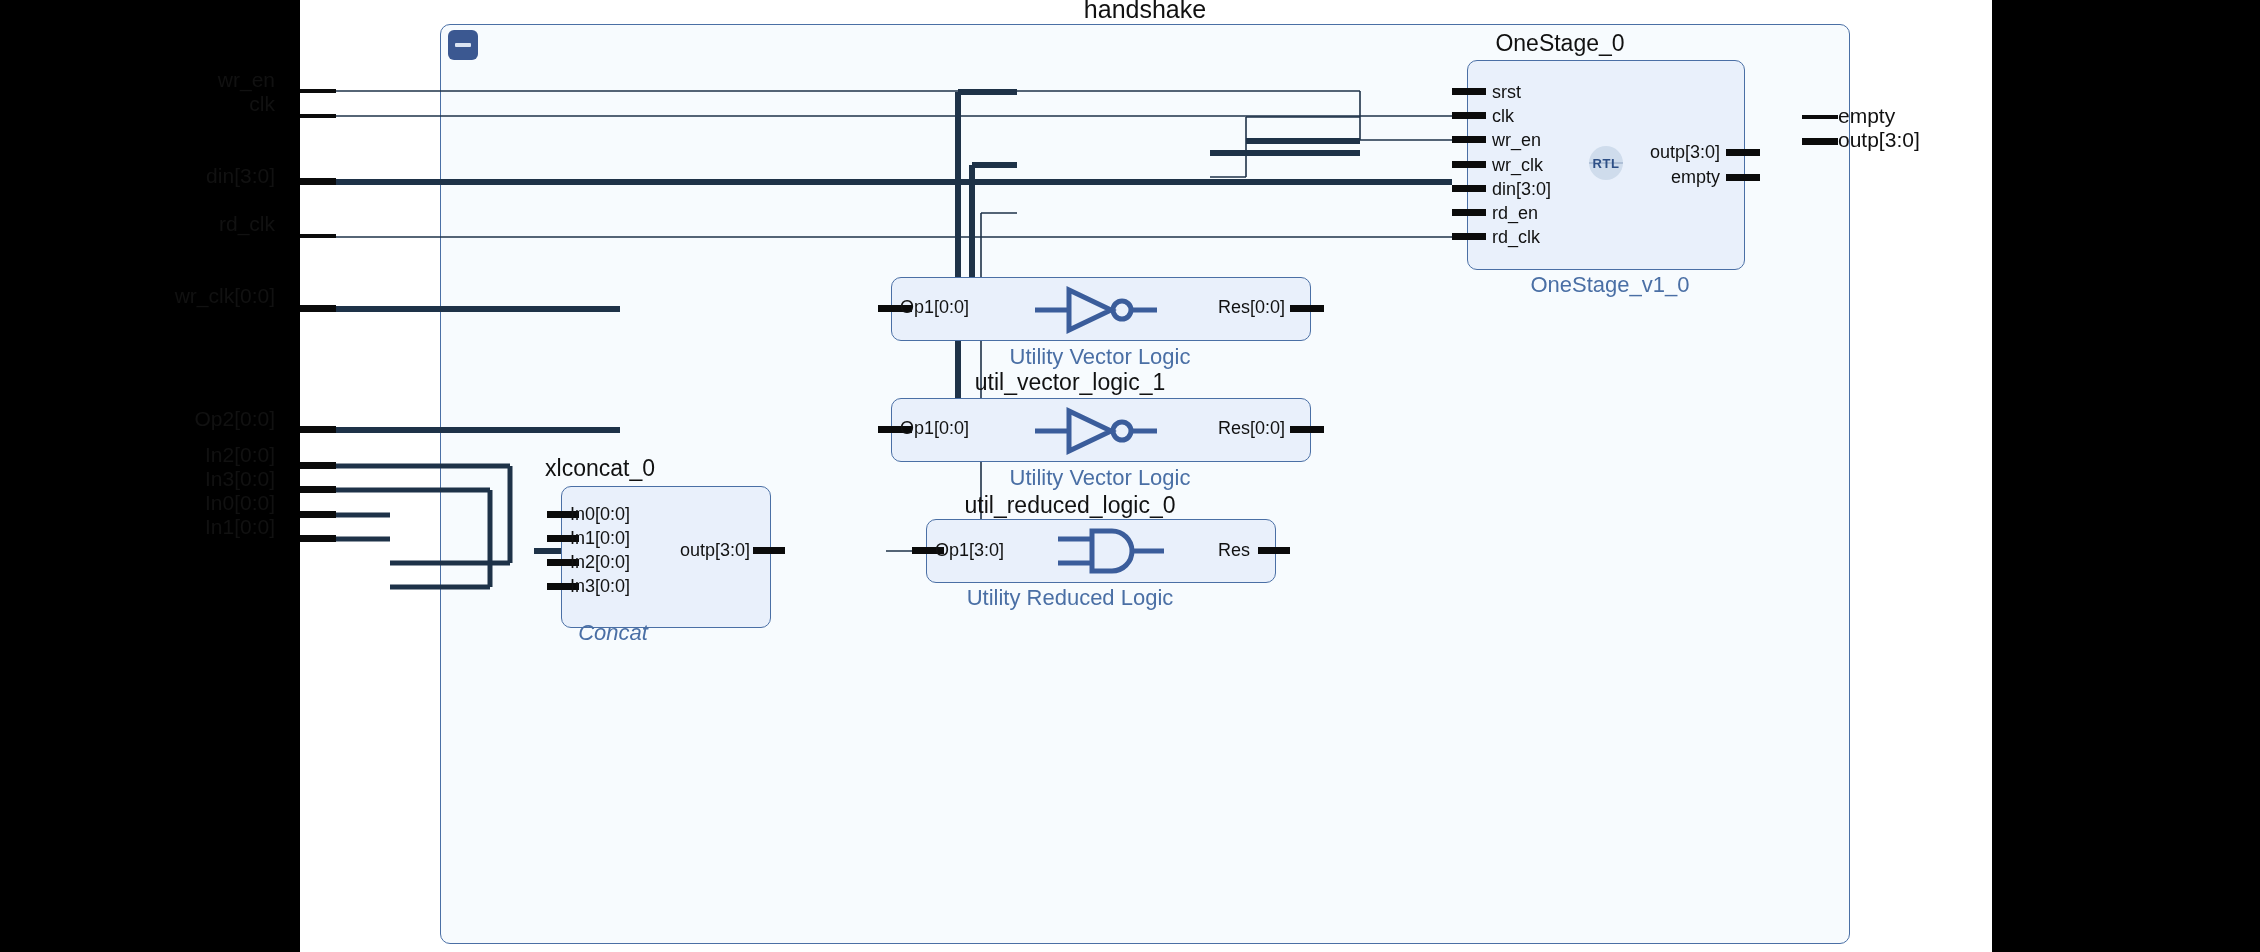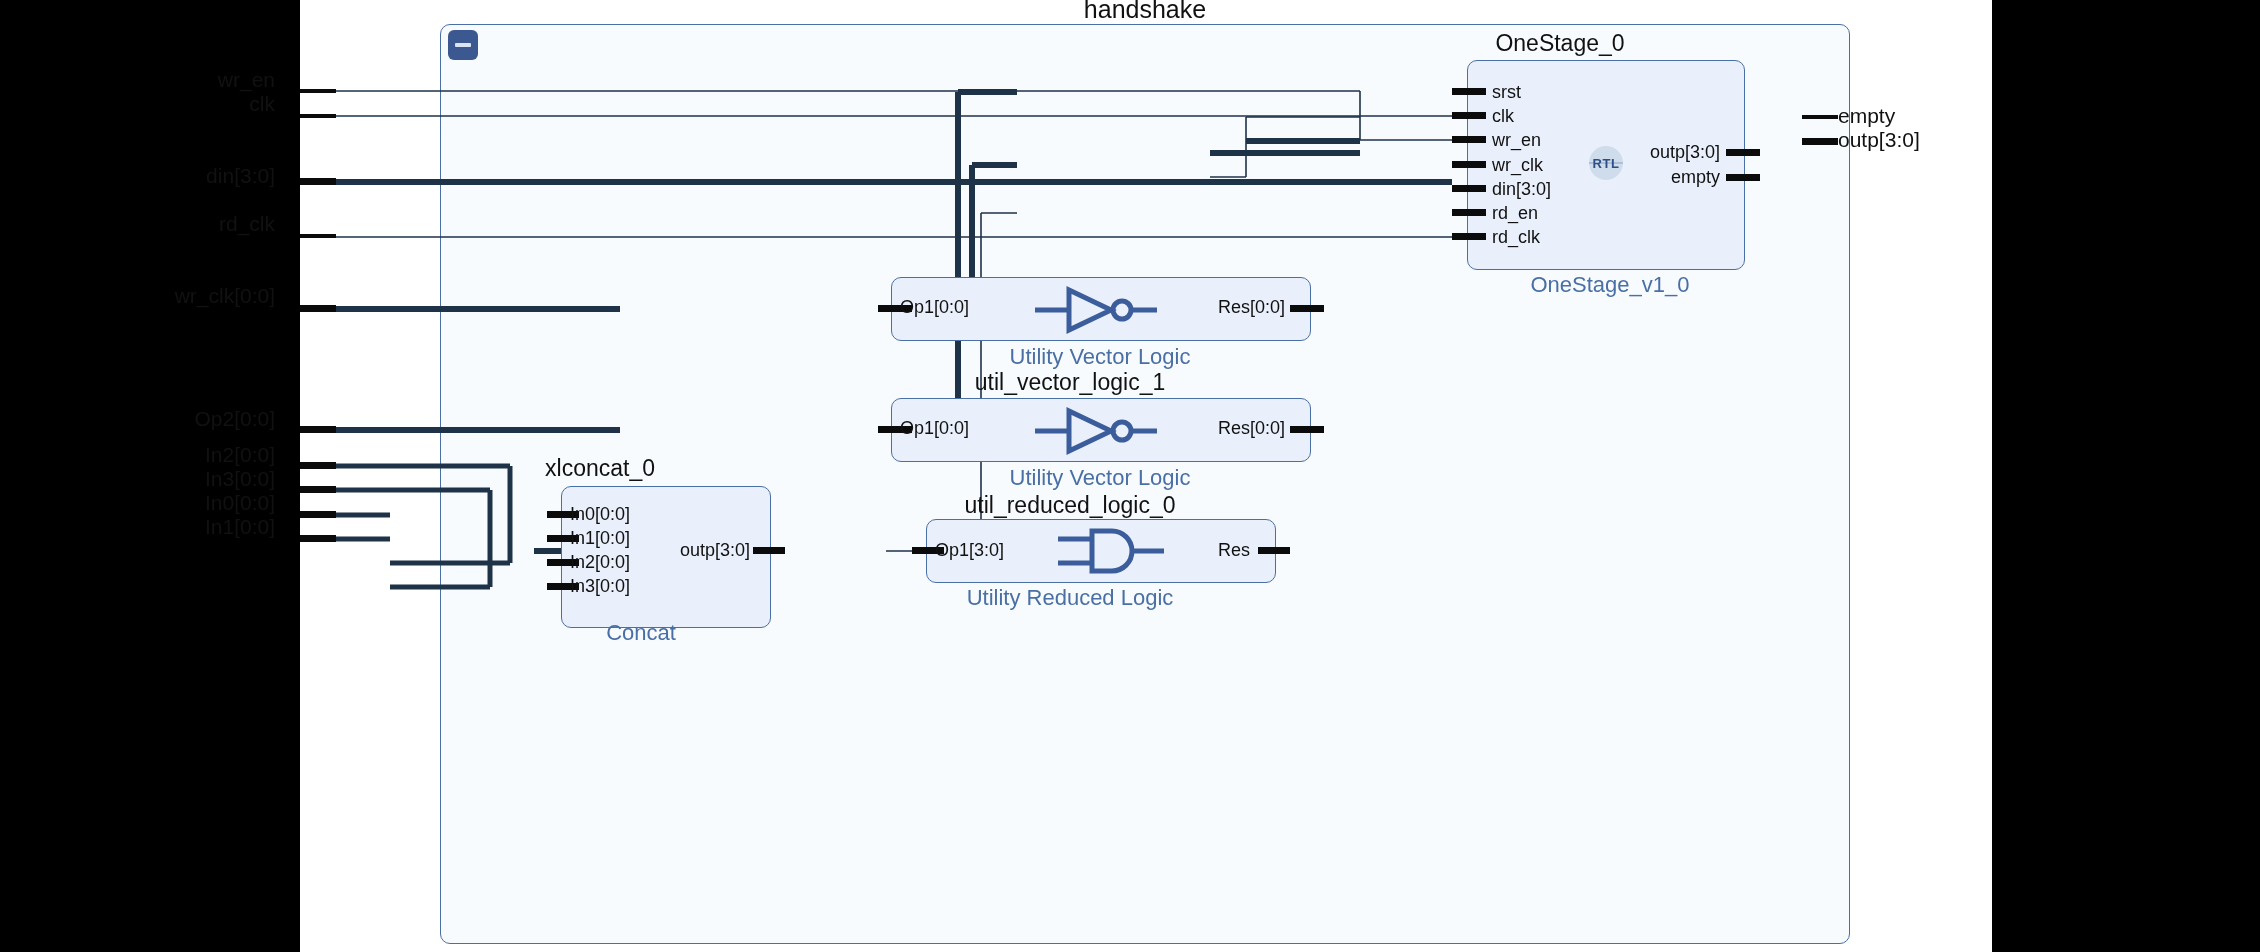--- a/index.html
+++ b/index.html
@@ -220,21 +220,21 @@
     <g stroke="#3b5d9b" stroke-width="5" fill="none">
       <line x1="0" y1="24" x2="34" y2="24"></line>
       <polygon points="34,4 34,44 76,24" fill="none" stroke-linejoin="miter"></polygon>
       <circle cx="87" cy="24" r="9"></circle>
       <line x1="98" y1="24" x2="122" y2="24"></line>
     </g>
   </svg>
 
   <div class="ipname" style="left:450px;top:455px;width:300px;">xlconcat_0</div>
   <div class="ipblock" id="blk-xlconcat" style="left:561px;top:486px;width:210px;height:142px;"></div>
-  <div class="ipvlnv" style="left:476px;top:620px;width:330px;">Concat</div>
+  <div class="ipvlnv" style="left:448px;top:620px;width:330px;font-style:italic;">Concat</div>
   <div class="stub thick" style="left:547px;top:511px;width:32px;"></div>
   <div class="pinlabel" style="left:570px;top:504px;">In0[0:0]</div>
   <div class="stub thick" style="left:547px;top:535px;width:32px;"></div>
   <div class="pinlabel" style="left:570px;top:528px;">In1[0:0]</div>
   <div class="stub thick" style="left:547px;top:559px;width:32px;"></div>
   <div class="pinlabel" style="left:570px;top:552px;">In2[0:0]</div>
   <div class="stub thick" style="left:547px;top:583px;width:32px;"></div>
   <div class="pinlabel" style="left:570px;top:576px;">In3[0:0]</div>
   <div class="stub thick" style="left:753px;top:547px;width:32px;"></div>
   <div class="pinlabel right" style="left:620px;top:540px;width:130px;">outp[3:0]</div>

